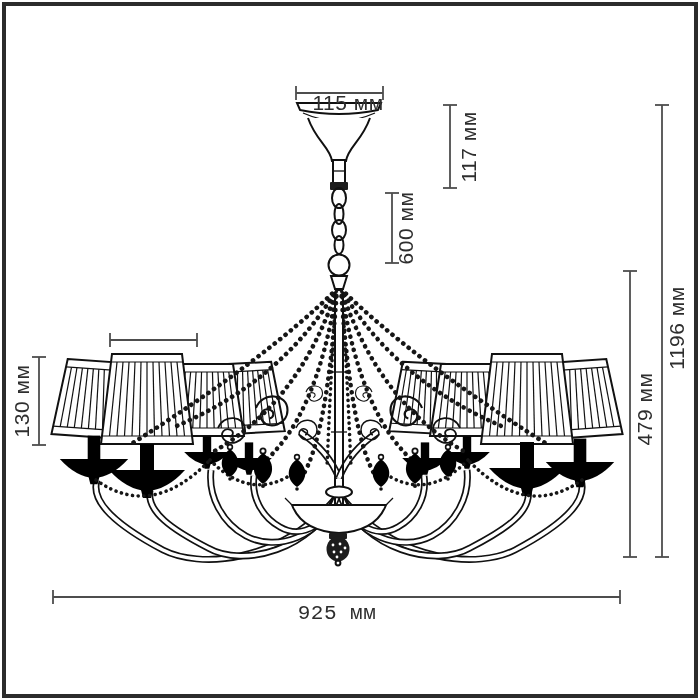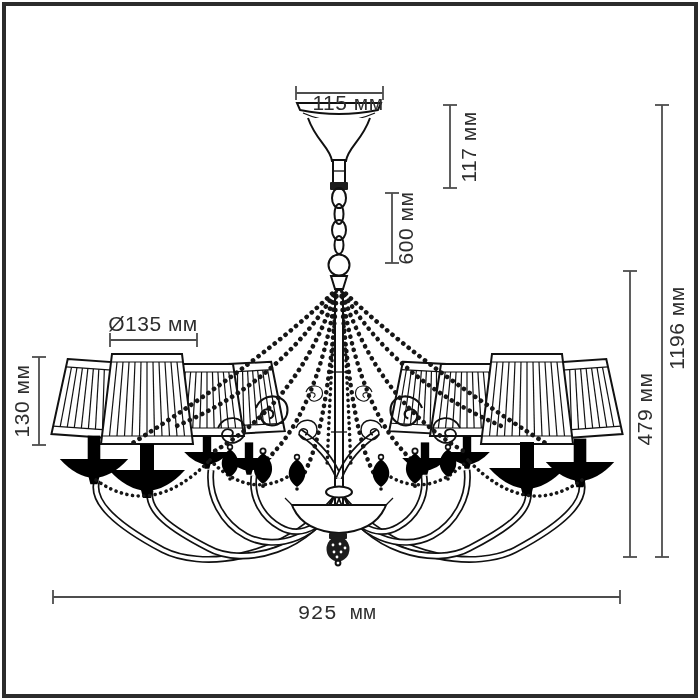--- a/index.html
+++ b/index.html
@@ -324,18 +324,17 @@
       <line class="dim" x1="53" y1="590" x2="53" y2="604"></line>
       <line class="dim" x1="620" y1="590" x2="620" y2="604"></line>
     </g>
   </svg>
 
   <div class="dim-label" style="left:348px;top:71px;margin-top:32px;">115 мм</div>
   <div class="dim-label vert" style="left:469px;top:147px;">117 мм</div>
   <div class="dim-label vert" style="left:406px;top:228px;">600 мм</div>
   <div class="dim-label vert" style="left:677px;top:328px;">1196 мм</div>
   <div class="dim-label vert" style="left:645px;top:409px;">479 мм</div>
-  <div class="dim-label" style="left:153px;top:324px;">Ø135 мм</div>
   <div class="dim-label vert" style="left:22px;top:401px;">130 мм</div>
   <div class="dim-label" style="left:337px;top:613px;font-family:Liberation Mono, monospace;">925 мм</div>
 
   <div id="frame"></div>
 </div>
 
 </body></html>

